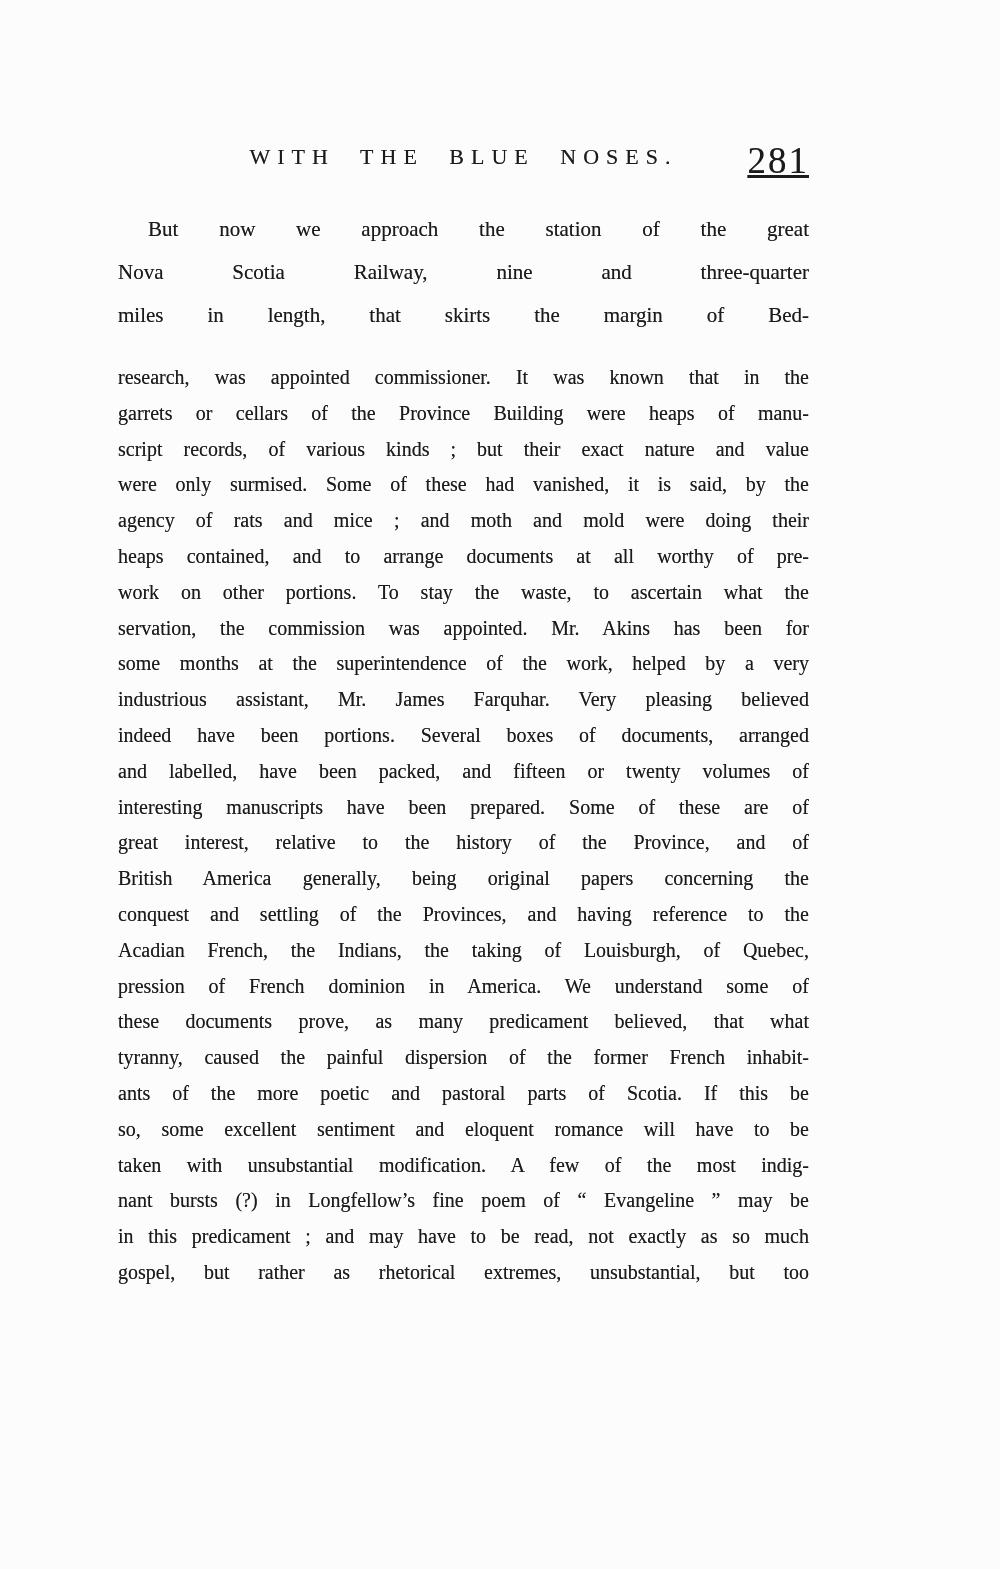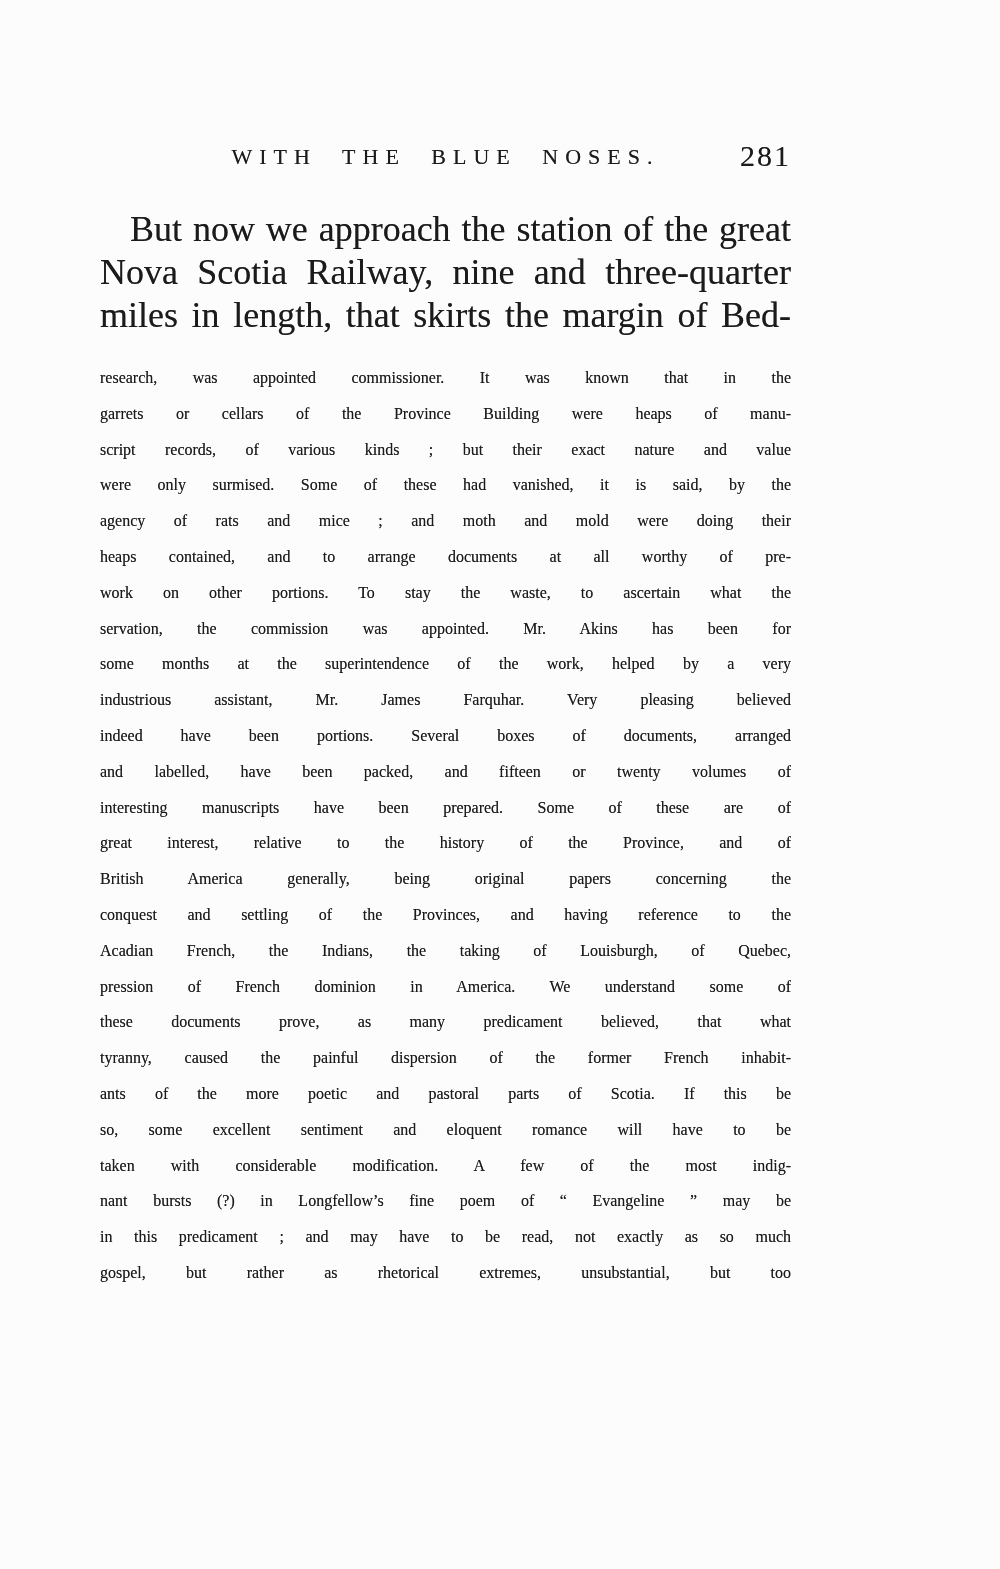--- a/index.html
+++ b/index.html
@@ -10,21 +10,21 @@
     position: relative;
     width: 1000px;
     height: 1569px;
     background: #fcfcfc;
     font-family: "Liberation Serif", serif;
     color: #1b1b1b;
     overflow: hidden;
   }
   .text-block {
     position: absolute;
-    left: 100px;
+    left: 118px;
     top: 142px;
     width: 691px;
   }
   .running-header {
     position: relative;
     height: 36px;
   }
   .header-title {
     position: absolute;
     left: 0;
@@ -34,50 +34,51 @@
     font-size: 22px;
     letter-spacing: 7px;
     word-spacing: 13px;
     white-space: nowrap;
     text-shadow: 0 0 0.5px rgba(25,25,25,0.55);
   }
   .page-number {
     position: absolute;
     right: 0;
     top: -3px;
-    font-size: 30px;
+    font-size: 37px;
     letter-spacing: 2px;
     text-shadow: 0 0 0.5px rgba(25,25,25,0.55);
+    text-decoration: underline;
   }
   
   .jline {
     text-align: justify;
     overflow: hidden;
     white-space: normal;
   }
   .jline::after {
     content: "";
     display: inline-block;
     width: 100%;
   }
   .main-paragraph {
     margin-top: 30px;
-    font-size: 36px;
+    font-size: 21px;
   }
   .main-paragraph .jline {
     height: 43px;
     line-height: 43px;
     text-shadow: 0 0 0.6px rgba(25,25,25,0.6);
   }
   .main-paragraph .indent {
     text-indent: 30px;
   }
   .footnote-block {
     margin-top: 23px;
-    font-size: 16px;
+    font-size: 20px;
   }
   .footnote-block .jline {
     height: 35.8px;
     line-height: 35.8px;
     text-shadow: 0 0 0.45px rgba(25,25,25,0.6);
   }
 </style>
 </head>
 <body>
 
@@ -111,20 +112,20 @@
       <div class="jline">interesting manuscripts have been prepared. Some of these are of</div>
       <div class="jline">great interest, relative to the history of the Province, and of</div>
       <div class="jline">British America generally, being original papers concerning the</div>
       <div class="jline">conquest and settling of the Provinces, and having reference to the</div>
       <div class="jline">Acadian French, the Indians, the taking of Louisburgh, of Quebec,</div>
       <div class="jline">pression of French dominion in America. We understand some of</div>
       <div class="jline">these documents prove, as many predicament believed, that what</div>
       <div class="jline">tyranny, caused the painful dispersion of the former French inhabit-</div>
       <div class="jline">ants of the more poetic and pastoral parts of Scotia. If this be</div>
       <div class="jline">so, some excellent sentiment and eloquent romance will have to be</div>
-      <div class="jline">taken with considerable modification. A few of the most indig-</div>
+      <div class="jline">taken with unsubstantial modification. A few of the most indig-</div>
       <div class="jline">nant bursts (?) in Longfellow’s fine poem of “ Evangeline ” may be</div>
       <div class="jline">in this predicament ; and may have to be read, not exactly as so much</div>
       <div class="jline">gospel, but rather as rhetorical extremes, unsubstantial, but too</div>
     </div>
 
   </div>
 </div>
 
 </body></html>

